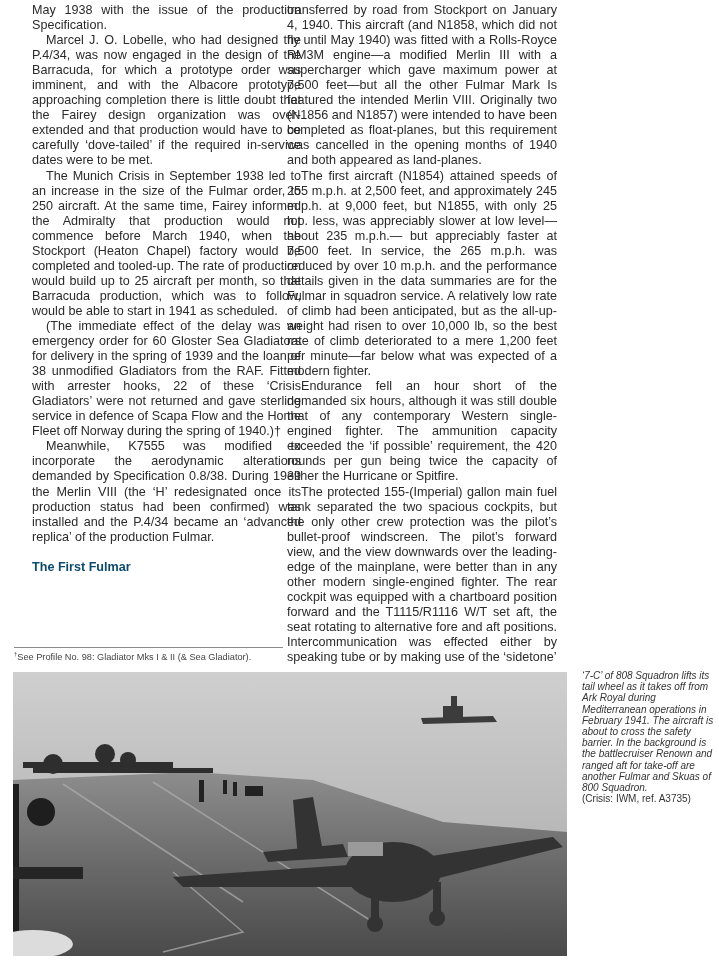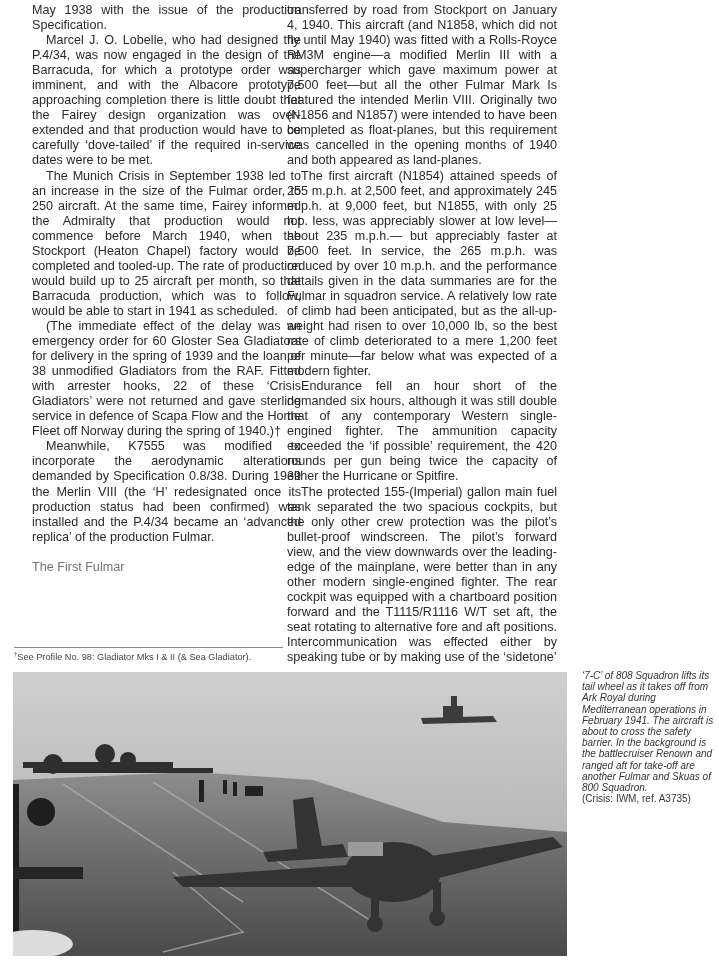--- a/index.html
+++ b/index.html
@@ -3,21 +3,21 @@
 <meta charset="utf-8">
 <style>
   html, body { margin:0; padding:0; background:#ffffff; }
   body { width:719px; height:960px; position:relative; overflow:hidden;
          font-family:"Liberation Sans", "DejaVu Sans", sans-serif; color:#2a2a2a; }
   .col { position:absolute; top:3px; font-size:12.6px; line-height:15.05px; text-align:justify; }
   .col p { margin:0; text-indent:14px; }
   .col p.noindent { text-indent:0; }
   #col-left { left:32px; width:269px; }
   #col-right { left:287px; width:270px; }
-  .heading { font-weight:normal; margin-top:15px !important; text-indent:0 !important; color:#737373; }
+  .heading { font-weight:bold; margin-top:15px !important; text-indent:0 !important; color:#0c4a6e; }
   .fn-rule { position:absolute; left:14px; top:647px; width:269px; height:1px; background:#8a8a8a; }
   .footnote { position:absolute; left:14px; top:651px; width:280px; font-size:9.2px; color:#444; }
   .footnote sup { font-size:6px; }
   .photo { position:absolute; left:13px; top:672px; width:554px; height:284px; overflow:hidden;
            background:linear-gradient(180deg,#c9c9c9 0%,#bdbdbd 20%,#a8a8a8 40%,#7a7a7a 60%,#4c4c4c 100%); }
   .caption { position:absolute; left:582px; top:670px; width:134px; font-size:10px;
              line-height:11.2px; font-style:italic; color:#333; }
   .caption .credit { font-style:normal; }
 </style>
 </head>

